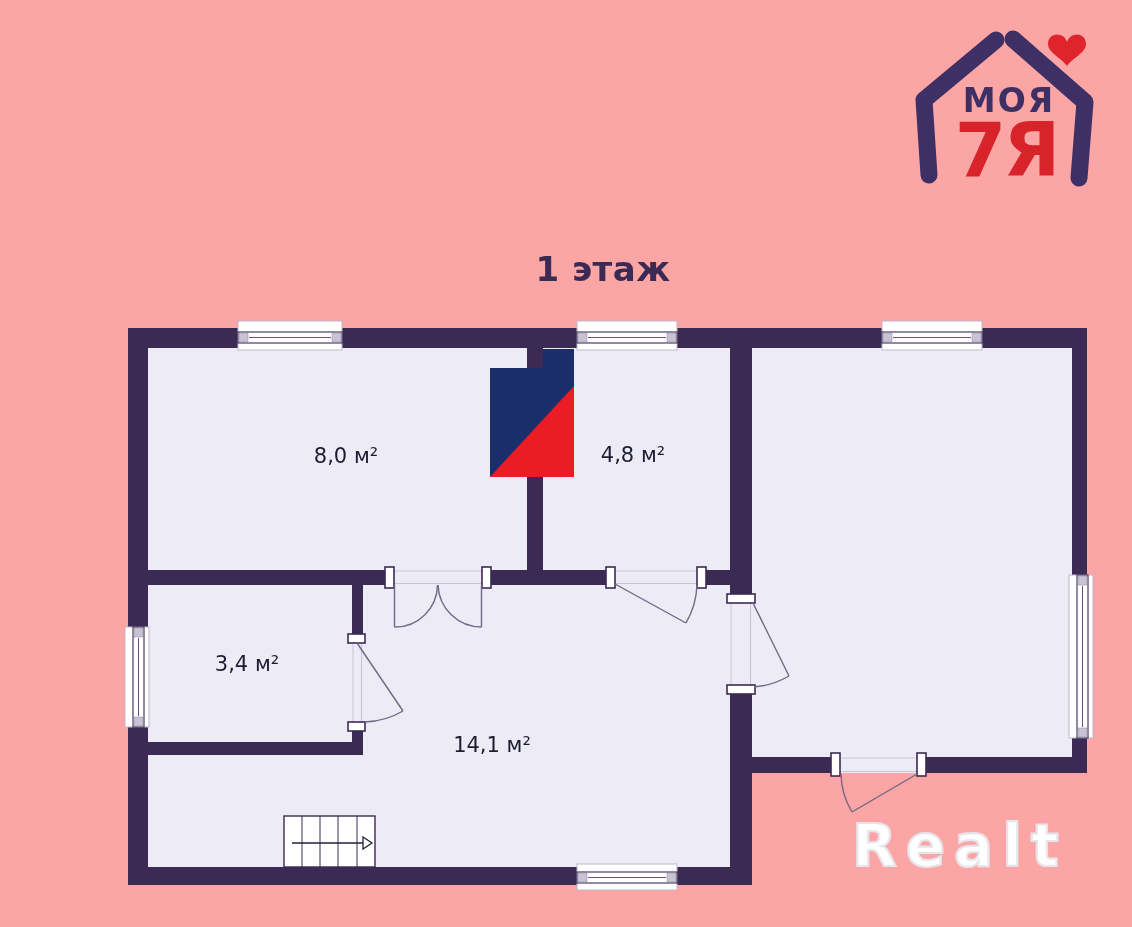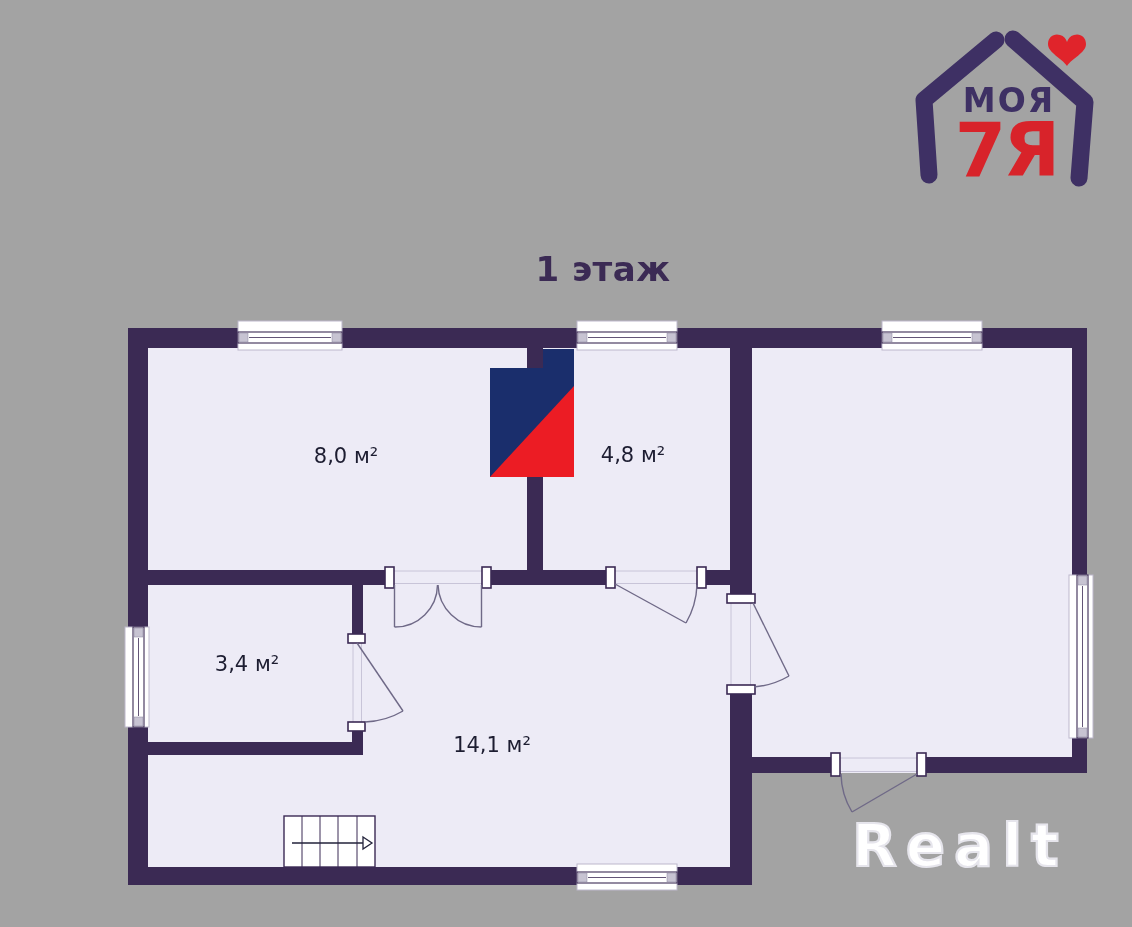--- a/index.html
+++ b/index.html
@@ -1,16 +1,16 @@
 <!DOCTYPE html>
 <html><head>
 <meta charset="utf-8">
 <style>
   html,body{margin:0;padding:0;background:#ffffff;}
-  .page{position:relative;width:1132px;height:927px;background:#a3a3a3;overflow:hidden;
+  .page{position:relative;width:1132px;height:927px;background:#fca5a5;overflow:hidden;
         font-family:"DejaVu Sans",sans-serif;}
   svg{position:absolute;left:0;top:0;}
 
   .wall      {fill:#3B2A54;}
   .room      {fill:#EDEBF6;}
   .opening   {fill:#EDEBF6;}
   .frame-line{stroke:#C8C4D8;stroke-width:1;fill:none;}
   .jamb      {fill:#ffffff;stroke:#3B2A54;stroke-width:1.6;}
   .door-line {fill:none;stroke:#6F6987;stroke-width:1.4;}
 

